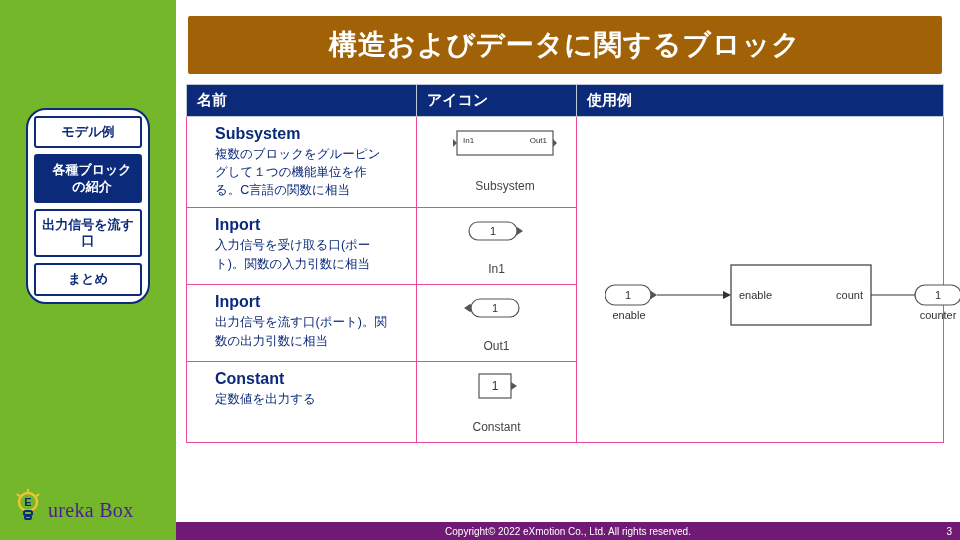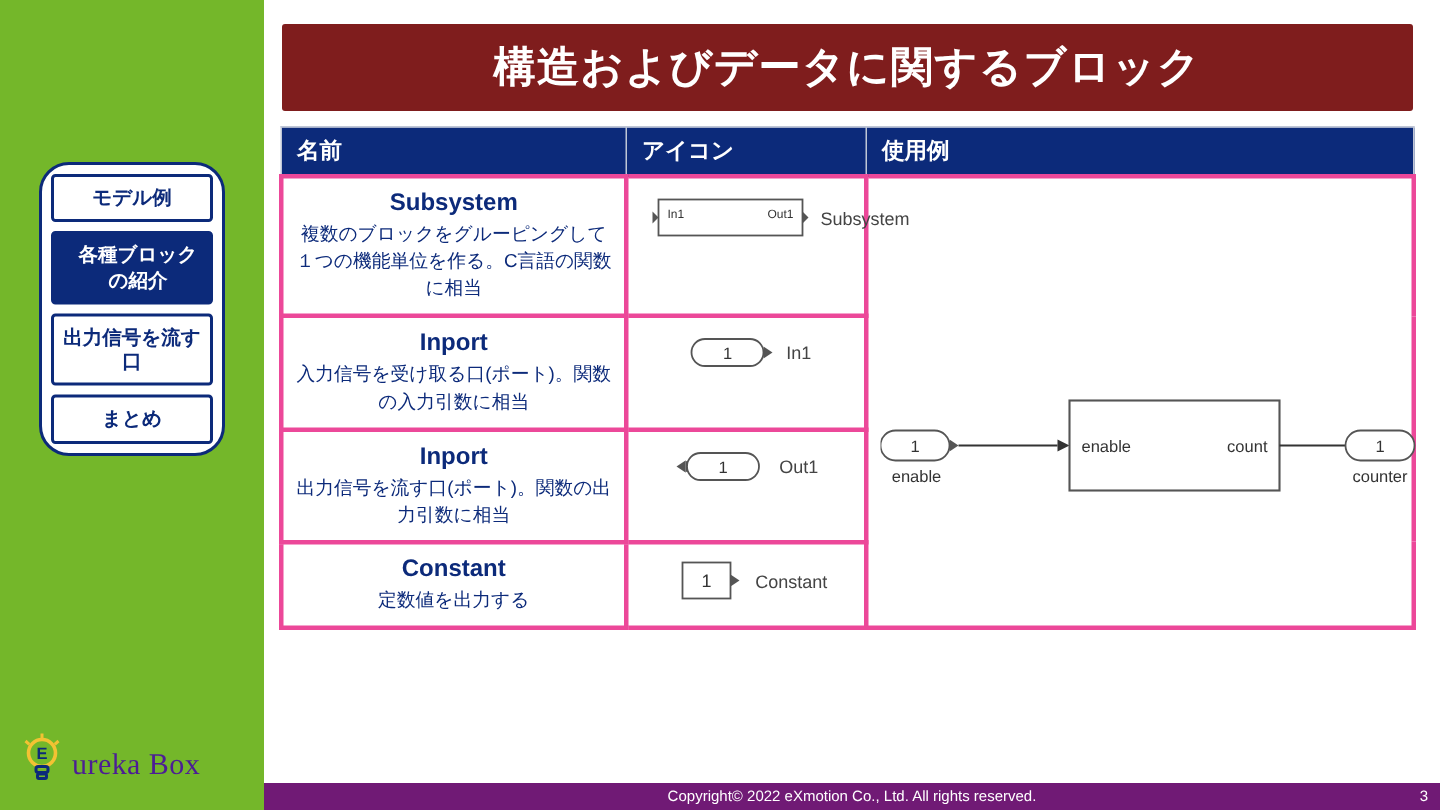--- a/index.html
+++ b/index.html
@@ -6,30 +6,30 @@
   html, body { width: 960px; height: 540px; font-family: "Hiragino Sans", "Meiryo", sans-serif; overflow: hidden; background: #fff; }
   .slide { width: 960px; height: 540px; position: relative; display: flex; }
   .left-rail { width: 176px; height: 540px; background: #74b72a; position: relative; }
   .nav-box { position: absolute; top: 108px; left: 26px; width: 124px; border: 2px solid #0c2a7a; border-radius: 20px; background: #fff; padding: 6px 6px; display: flex; flex-direction: column; gap: 6px; }
   .nav-item { border: 2px solid #0c2a7a; border-radius: 3px; padding: 6px 4px; text-align: center; font-size: 13px; color: #0c2a7a; font-weight: 700; line-height: 1.25; }
   .nav-item.active { background: #0c2a7a; color: #fff; padding-left: 12px; }
   .logo { position: absolute; left: 14px; bottom: 18px; display: flex; align-items: flex-end; gap: 6px; }
   .logo-text { font-family: "Comic Sans MS", cursive; color: #4c1d95; font-size: 20px; font-weight: 400; letter-spacing: .3px; }
   .bulb { width: 28px; height: 34px; }
   .main { flex: 1; position: relative; padding: 10px 16px 0 10px; }
-  .title-bar { background: #7f1d1d; color: #fff; font-weight: 700; font-size: 28px; padding: 10px 12px; text-align: center; border-radius: 2px; margin: 6px 2px 10px 2px; letter-spacing: 1px; }
+  .title-bar { background: #a16207; color: #fff; font-weight: 700; font-size: 28px; padding: 10px 12px; text-align: center; border-radius: 2px; margin: 6px 2px 10px 2px; letter-spacing: 1px; }
   table.blocks { width: 100%; border-collapse: collapse; table-layout: fixed; }
   table.blocks th { background: #0c2a7a; color: #fff; font-size: 15px; text-align: left; padding: 6px 10px; border: 1px solid #bfc6d6; font-weight: 700; }
-  table.blocks td { border: 3px solid #ec4899; padding: 8px 8px; vertical-align: top; font-size: 13px; text-align: center; }
+  table.blocks td { border: 1px solid #ec4899; padding: 8px 28px; vertical-align: top; font-size: 13px; }
   .col-name { width: 230px; }
   .col-icon { width: 160px; }
   .row-name .bt { color: #0c2a7a; font-weight: 700; font-size: 16px; display: block; margin-bottom: 2px; }
   .row-name .bd { color: #0c2a7a; font-size: 12.5px; line-height: 1.45; }
   .icon-cell { text-align: center; }
-  .icon-wrap { display: inline-flex; align-items: center; gap: 0; }
+  .icon-wrap { display: inline-flex; flex-direction: column; align-items: center; gap: 16px; }
   .icon-label { font-size: 12px; color: #444; }
   .usage-cell { vertical-align: middle; }
   .usage-svg { width: 360px; height: 110px; display: block; margin: 120px auto 0 auto; }
   .footer { position: absolute; left: 176px; right: 0; bottom: 0; height: 18px; background: #701a75; color: #fff; font-size: 10px; display: flex; align-items: center; justify-content: center; }
   .footer .copy { flex: 1; text-align: center; }
   .footer .pg { position: absolute; right: 8px; }
   
   svg text { font-family: Arial, sans-serif; }
 </style>
 </head>

